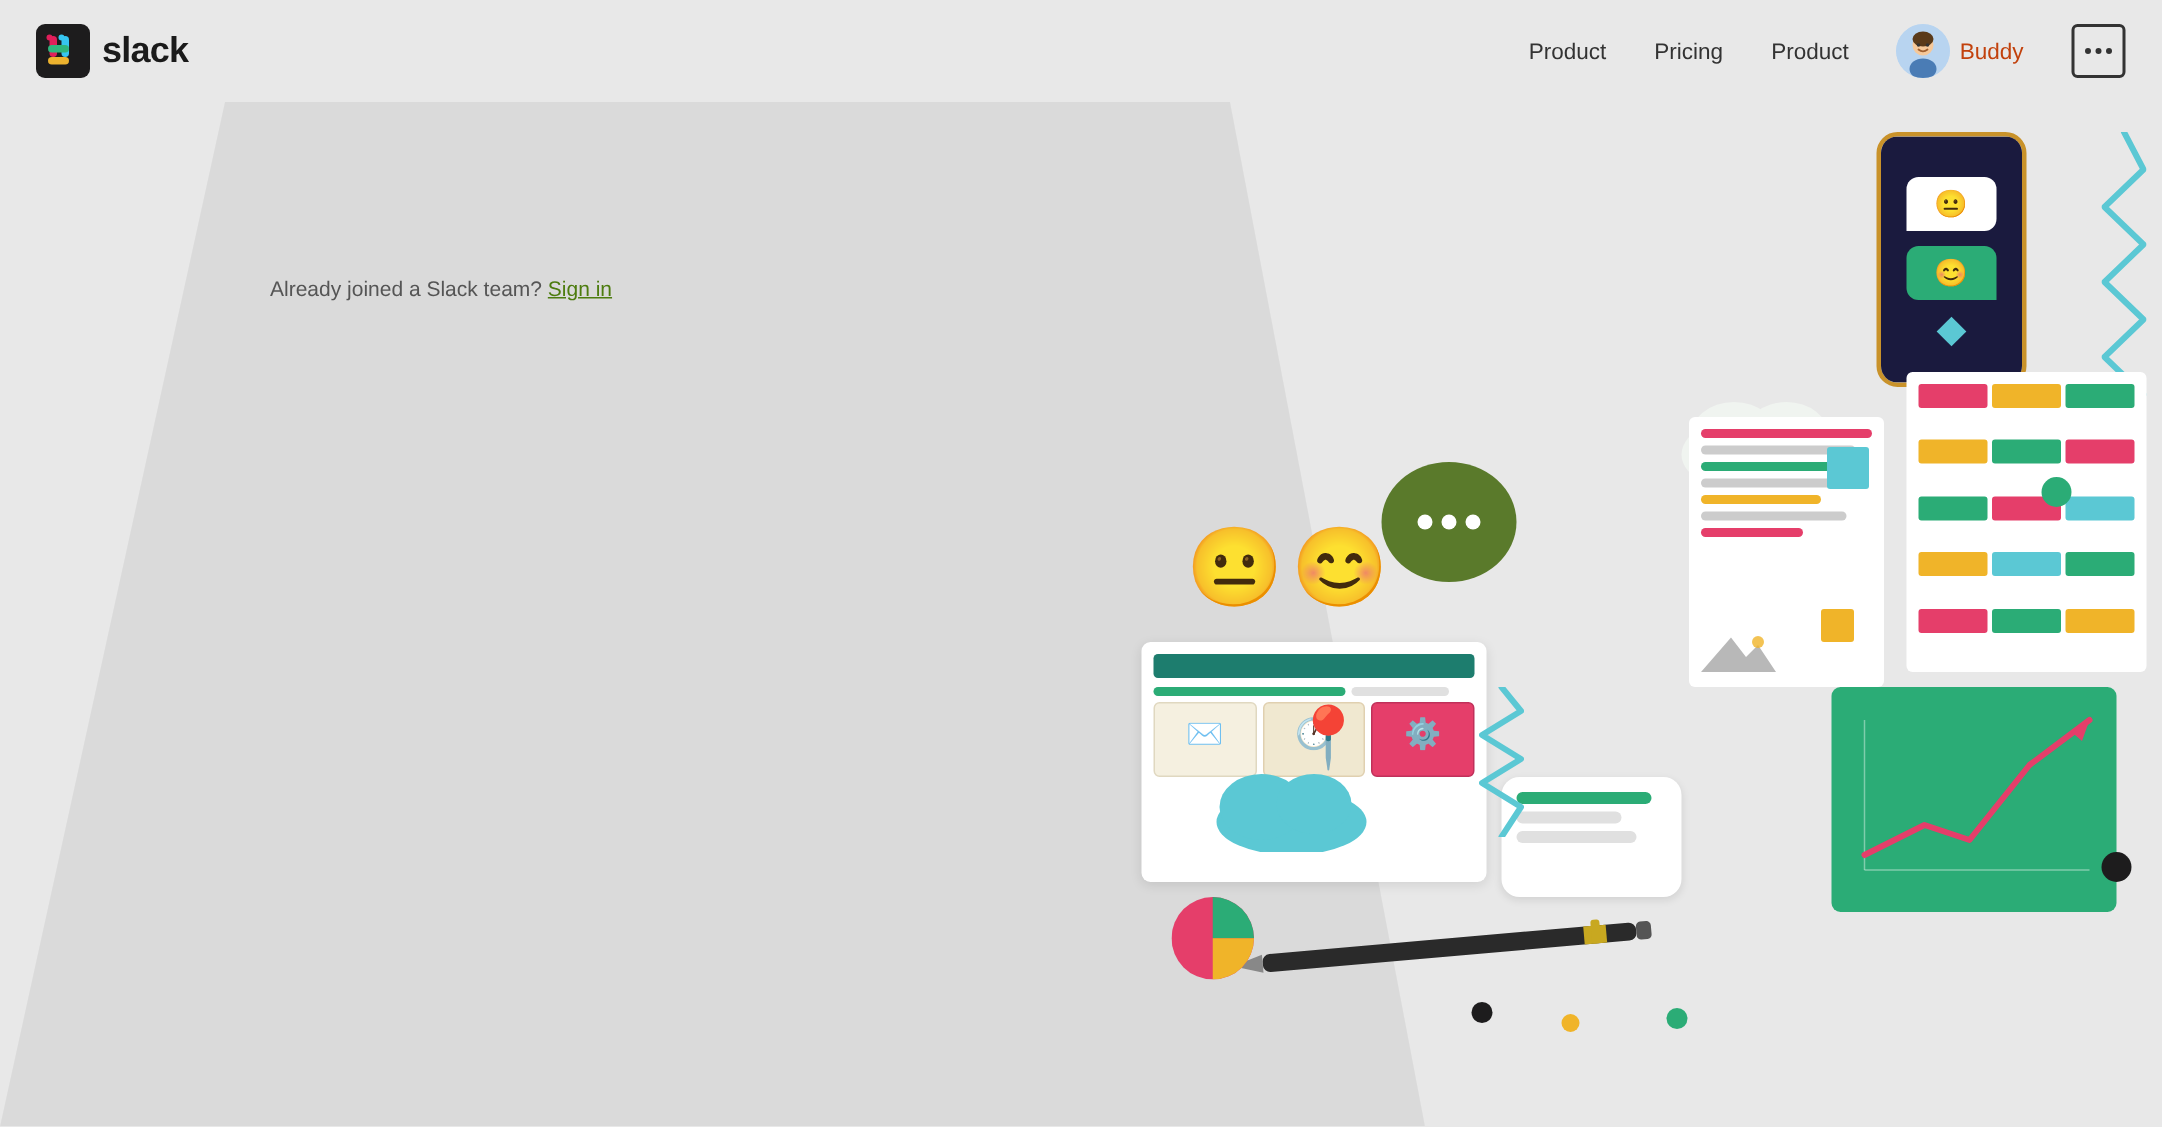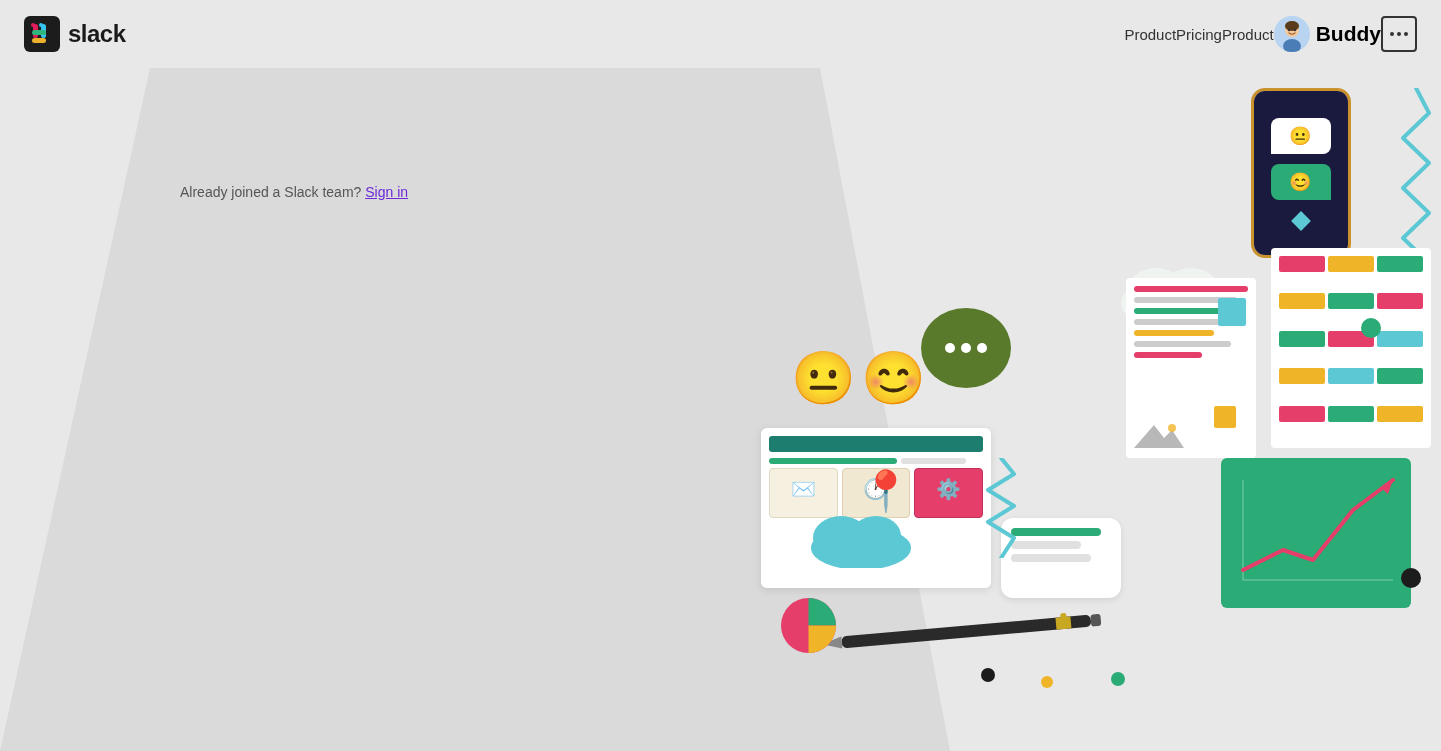--- a/index.html
+++ b/index.html
@@ -36,20 +36,21 @@
     .slack-wordmark {
       font-size: 24px;
       font-weight: 700;
       color: #1a1a1a;
       letter-spacing: -0.5px;
     }
     .nav-right {
       margin-left: auto;
       display: flex;
       align-items: center;
+      gap: 32px;
     }
     .nav-link {
       font-size: 15px;
       color: #333;
       text-decoration: none;
       font-weight: 500;
     }
     .nav-avatar-wrap {
       display: flex;
       align-items: center;
@@ -59,23 +60,23 @@
       width: 36px;
       height: 36px;
       border-radius: 50%;
       overflow: hidden;
       background: #c0d8f0;
       display: flex;
       align-items: center;
       justify-content: center;
     }
     .nav-buddy-label {
-      font-size: 21px;
-      color: #000000;
-      font-weight: 700;
+      font-size: 15px;
+      color: #c2410c;
+      font-weight: 400;
     }
     .nav-more-btn {
       width: 36px;
       height: 36px;
       border: 2px solid #333;
       border-radius: 4px;
       background: transparent;
       cursor: pointer;
       display: flex;
       align-items: center;
@@ -152,21 +153,21 @@
       cursor: pointer;
       text-align: center;
       letter-spacing: 0.2px;
     }
     .hero-signin {
       margin-top: 16px;
       font-size: 14px;
       color: #555;
     }
     .hero-signin a {
-      color: #6d28d9;
+      color: #4d7c0f;
       text-decoration: underline;
       cursor: pointer;
     }
 
     
     .hero-illustration {
       position: absolute;
       right: 0;
       top: 0;
       width: 680px;

